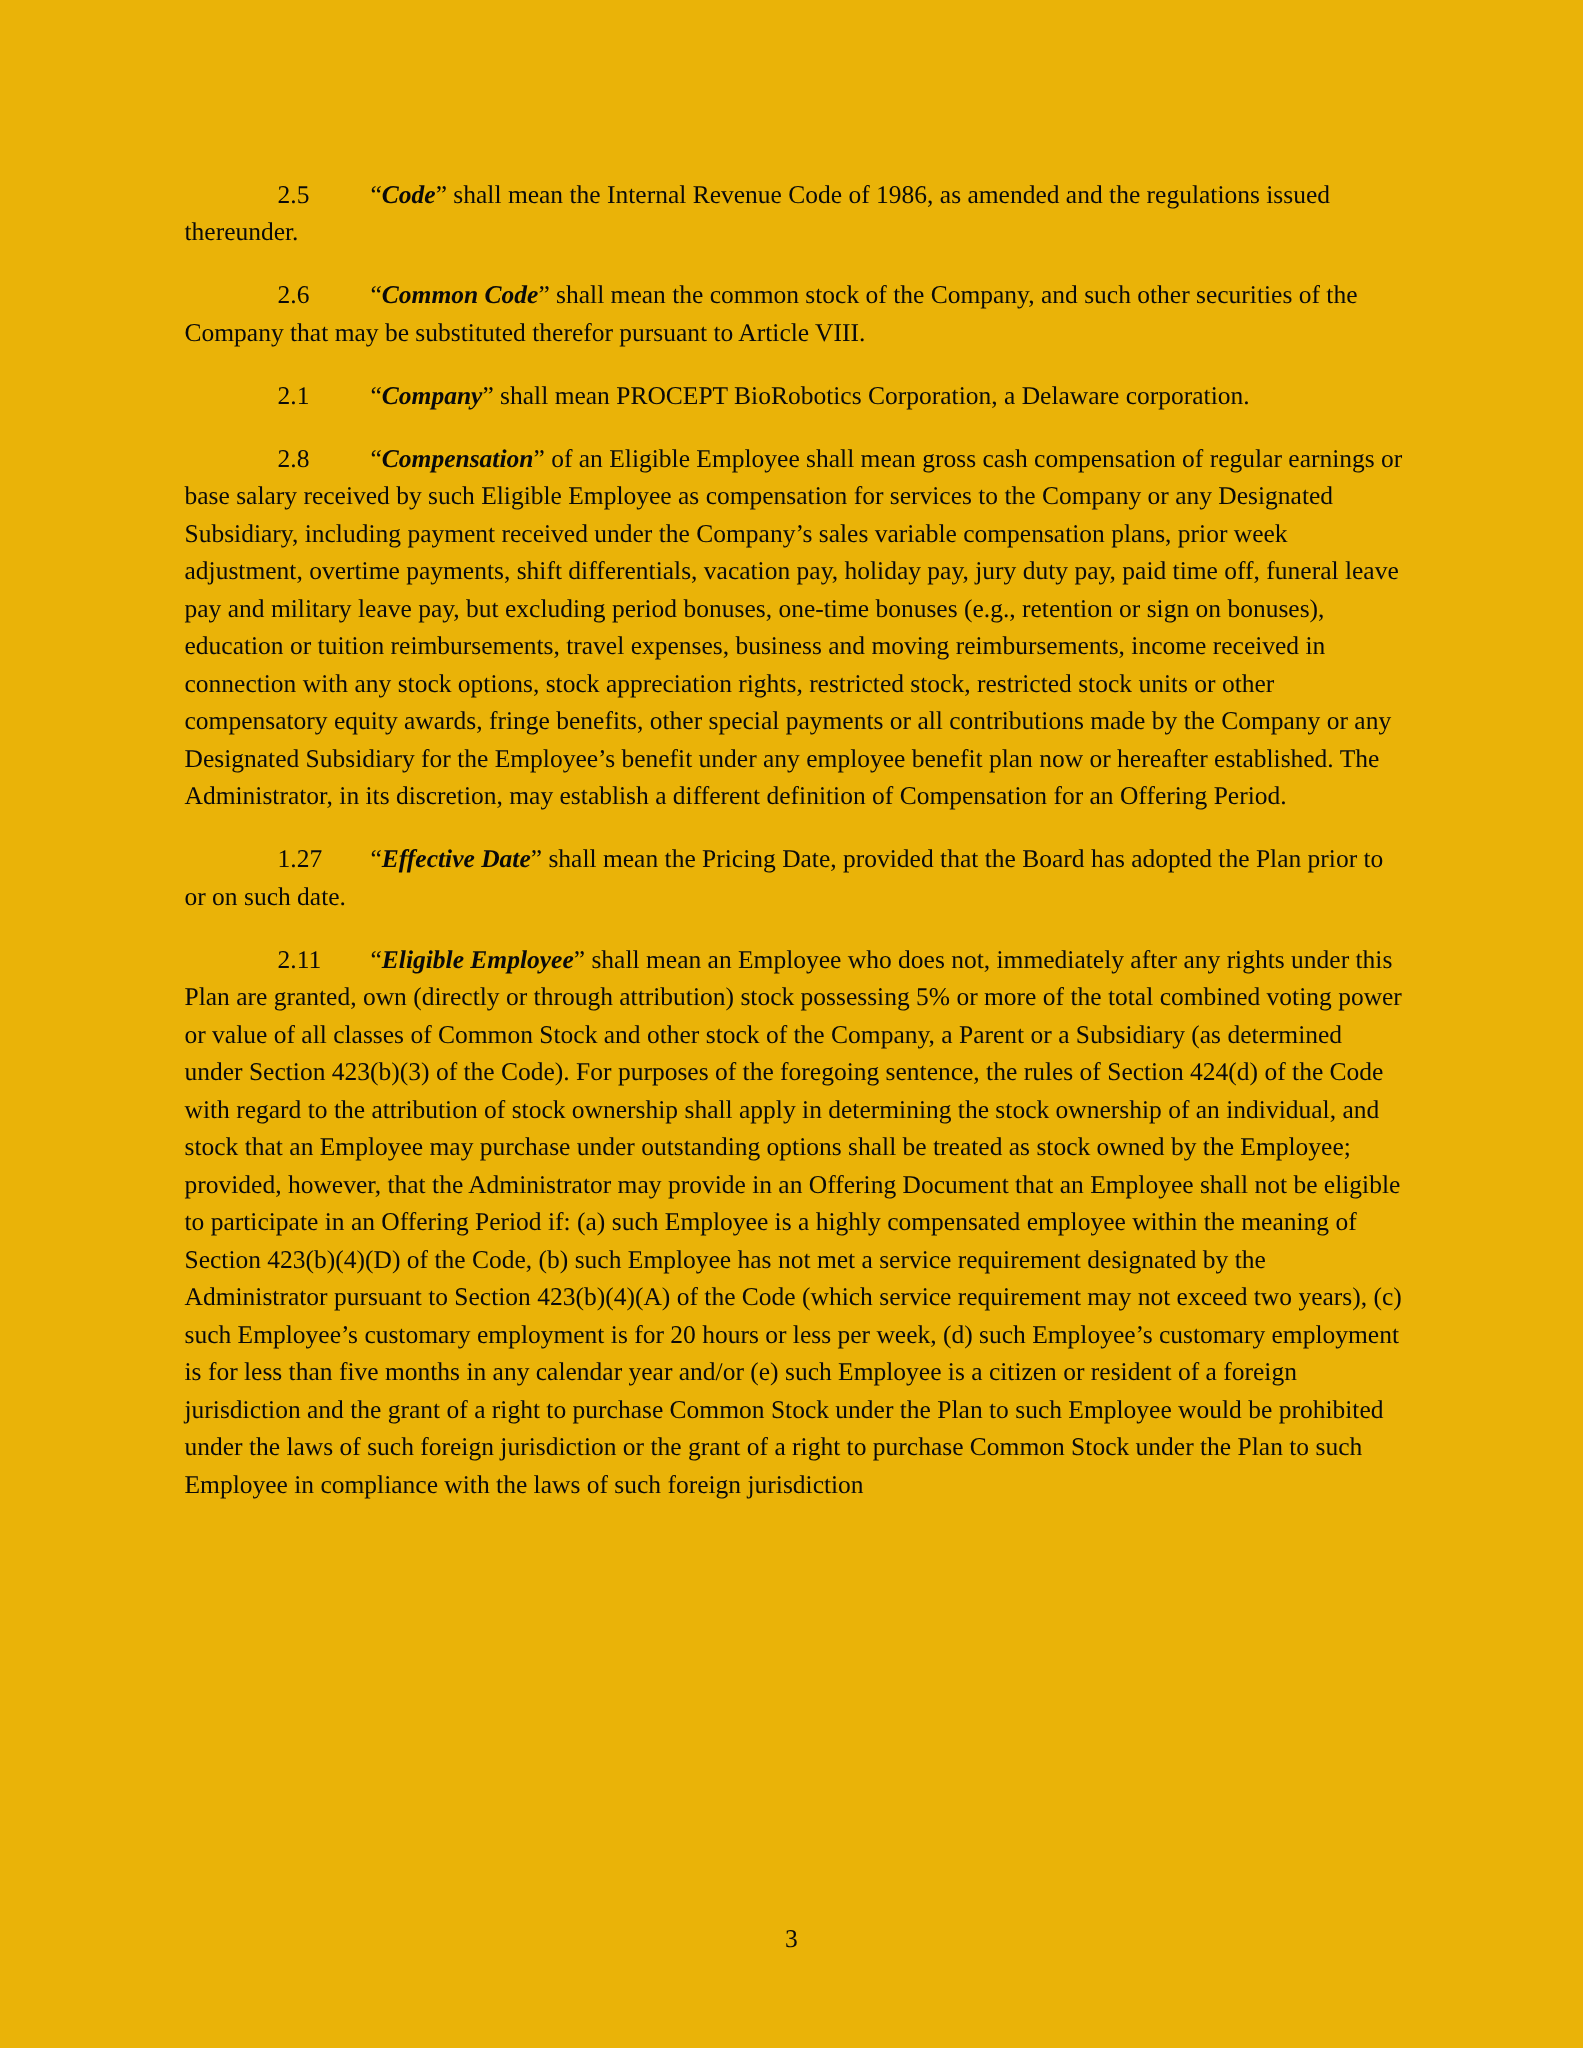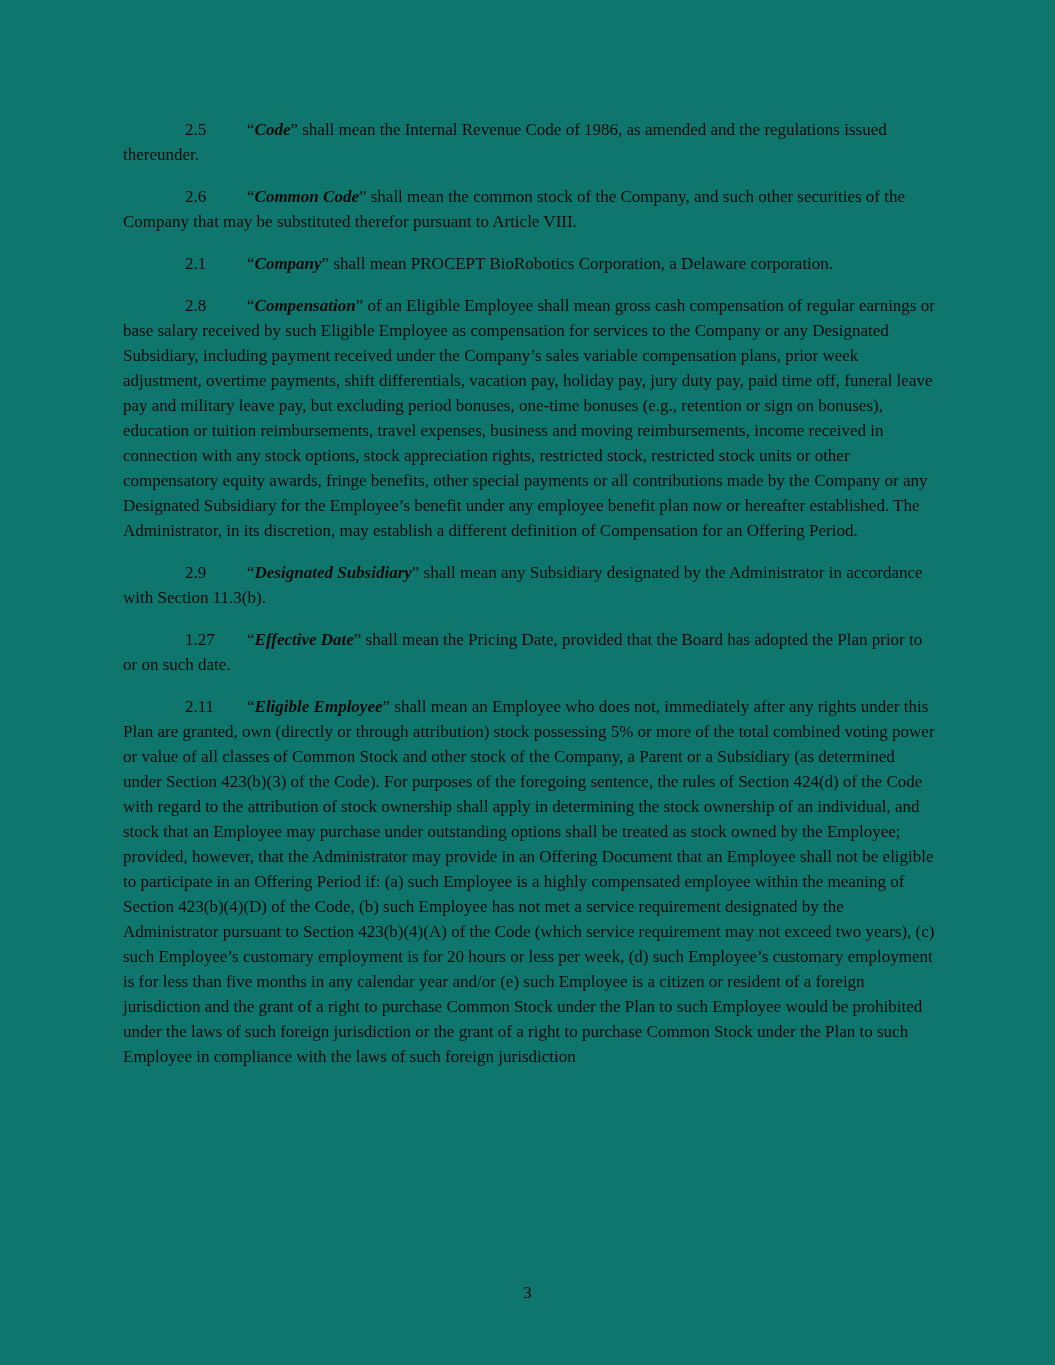--- a/index.html
+++ b/index.html
@@ -6,21 +6,21 @@
   body {
     width: 1055px; height: 1365px;
     background: #ffffff;
     font-family: "Liberation Serif", serif;
     color: #0a0a0a;
     position: relative;
     overflow: hidden;
   }
   .page {
     position: absolute; inset: 0;
-    background: #0f766e;
+    background: #eab308;
   }
   .doc-body {
     position: absolute;
     left: 123px; top: 117px;
     width: 812px;
   }
   .para {
     margin: 0 0 17px 0;
     font-size: 17px;
     line-height: 25px;
@@ -49,18 +49,17 @@
 </style>
 </head>
 <body>
 
 <div class="page">
   <div class="doc-body">
       <p class="para"><span class="run-num">2.5</span><span class="run-plain">“</span><span class="run-term">Code</span><span class="run-plain">” shall mean the Internal Revenue Code of 1986, as amended and the regulations issued thereunder.</span></p>
       <p class="para"><span class="run-num">2.6</span><span class="run-plain">“</span><span class="run-term">Common Code</span><span class="run-plain">” shall mean the common stock of the Company, and such other securities of the Company that may be substituted therefor pursuant to Article VIII.</span></p>
       <p class="para"><span class="run-num">2.1</span><span class="run-plain">“</span><span class="run-term">Company</span><span class="run-plain">” shall mean PROCEPT BioRobotics Corporation, a Delaware corporation.</span></p>
       <p class="para"><span class="run-num">2.8</span><span class="run-plain">“</span><span class="run-term">Compensation</span><span class="run-plain">” of an Eligible Employee shall mean gross cash compensation of regular earnings or base salary received by such Eligible Employee as compensation for services to the Company or any Designated Subsidiary, including payment received under the Company’s sales variable compensation plans,  prior week adjustment, overtime payments, shift differentials, vacation pay, holiday pay, jury duty pay, paid time off, funeral leave pay and military leave pay, but excluding period bonuses, one-time bonuses (e.g., retention or sign on bonuses), education or tuition reimbursements, travel expenses, business and moving reimbursements, income received in connection with any stock options, stock appreciation rights, restricted stock, restricted stock units or other compensatory equity awards, fringe benefits, other special payments or all contributions made by the Company or any Designated Subsidiary for the Employee’s benefit under any employee benefit plan now or hereafter established. The Administrator, in its discretion, may establish a different definition of Compensation for an Offering Period.</span></p>
-      <p class="para"><span class="run-num">2.9</span><span class="run-plain">“</span><span class="run-term">Designated Subsidiary</span><span class="run-plain">” shall mean any Subsidiary designated by the Administrator in accordance with Section&nbsp;11.3(b).</span></p>
       <p class="para"><span class="run-num">1.27</span><span class="run-plain">“</span><span class="run-term">Effective Date</span><span class="run-plain">” shall mean the Pricing Date, </span><span class="run-u">provided</span><span class="run-plain"> that the Board has adopted the Plan prior to or on such date.</span></p>
       <p class="para"><span class="run-num">2.11</span><span class="run-plain">“</span><span class="run-term">Eligible Employee</span><span class="run-plain">” shall mean an Employee who does not, immediately after any rights under this Plan are granted, own (directly or through attribution) stock possessing 5% or more of the total combined voting power or value of all classes of Common Stock and other stock of the Company, a Parent or a Subsidiary (as determined under Section&nbsp;423(b)(3) of the Code). For purposes of the foregoing sentence, the rules of Section&nbsp;424(d) of the Code with regard to the attribution of stock ownership shall apply in determining the stock ownership of an individual, and stock that an Employee may purchase under outstanding options shall be treated as stock owned by the Employee; </span><span class="run-u">provided</span><span class="run-plain">, </span><span class="run-u">however</span><span class="run-plain">, that the Administrator may provide in an Offering Document that an Employee shall not be eligible to participate in an Offering Period if: (a) such Employee is a highly compensated employee within the meaning of Section&nbsp;423(b)(4)(D) of the Code, (b) such Employee has not met a service requirement designated by the Administrator pursuant to Section&nbsp;423(b)(4)(A) of the Code (which service requirement may not exceed two years), (c) such Employee’s customary employment is for 20 hours or less per week, (d) such Employee’s customary employment is for less than five months in any calendar year and/or (e) such Employee is a citizen or resident of a foreign jurisdiction and the grant of a right to purchase Common Stock under the Plan to such Employee would be prohibited under the laws of such foreign jurisdiction or the grant of a right to purchase Common Stock under the Plan to such Employee in compliance with the laws of such foreign jurisdiction</span></p>
     </div>
   <div class="page-number">3</div>
 </div>
 
 </body></html>

